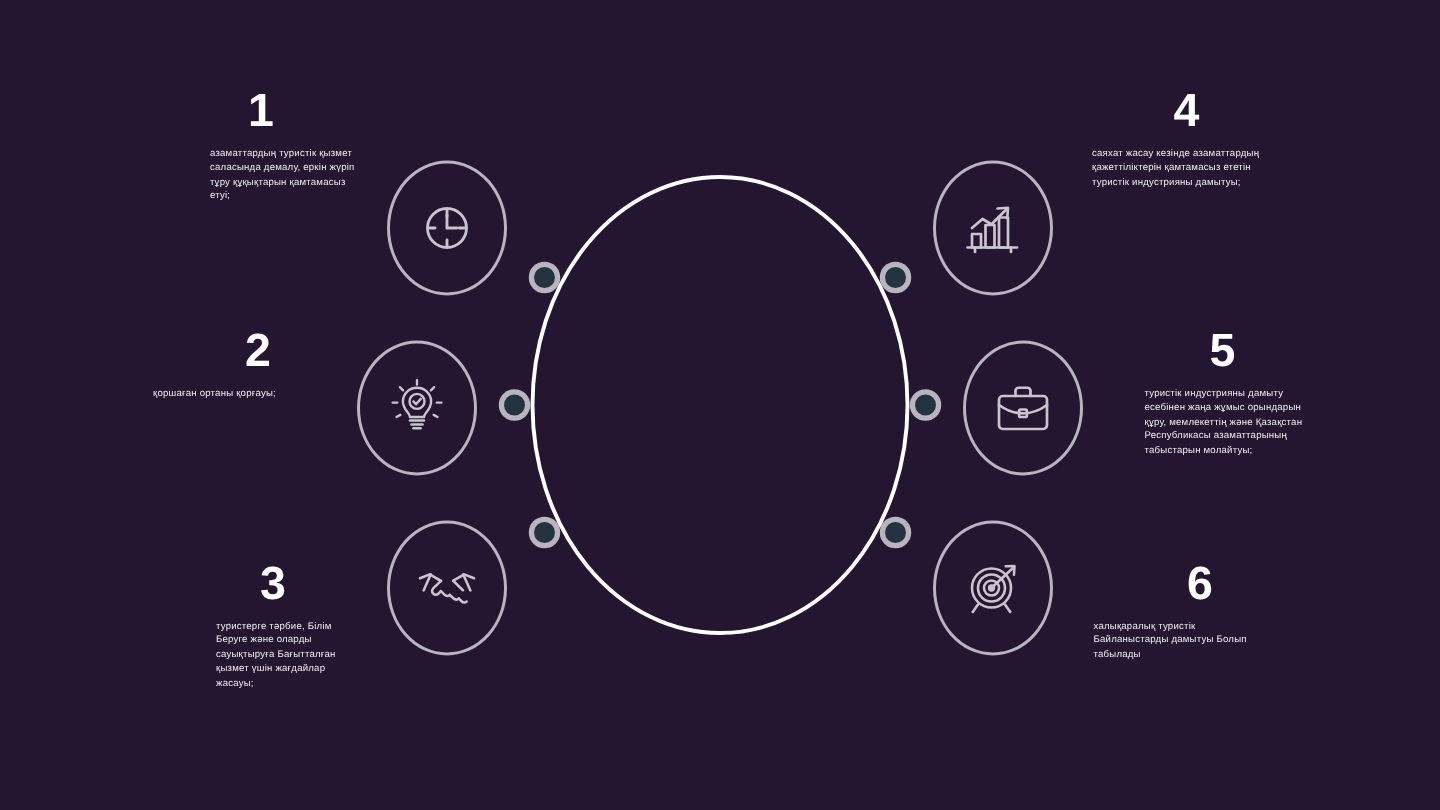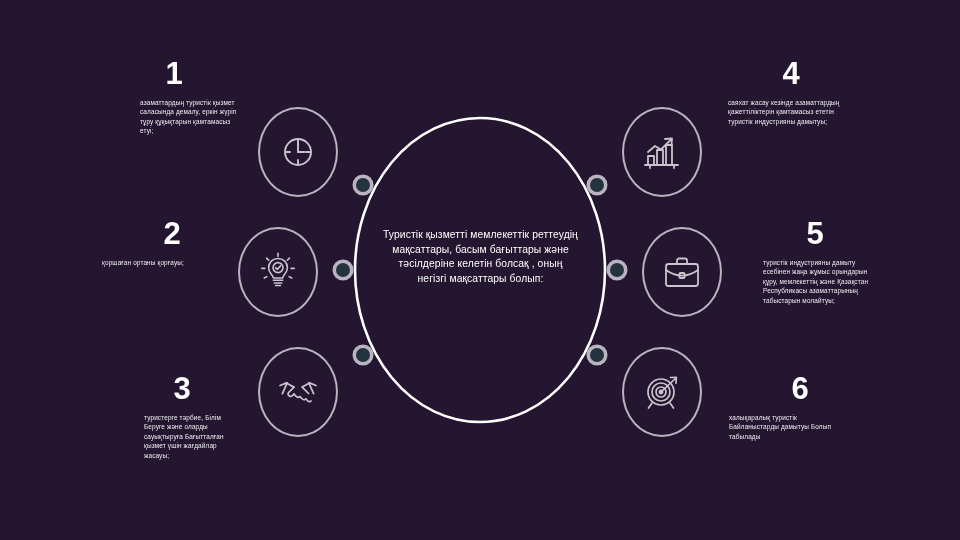--- a/index.html
+++ b/index.html
@@ -137,21 +137,20 @@
     <g>
       <circle cx="617" cy="270" r="10.5" fill="#b9b4bf"></circle>
       <circle cx="617" cy="270" r="7" fill="#243340"></circle>
     </g>
     <g>
       <circle cx="597" cy="355" r="10.5" fill="#b9b4bf"></circle>
       <circle cx="597" cy="355" r="7" fill="#243340"></circle>
     </g>
   </svg>
 
-  <div id="center-text">Туристік қызметті мемлекеттік реттеудің мақсаттары, басым бағыттары және тәсілдеріне келетін болсақ , оның негізгі мақсаттары болып:</div>
 
   <div class="icon-bubble bubble-1">
     <span>
       <svg width="40" height="40" viewBox="0 0 40 40" fill="none" stroke="#c9c4ce" stroke-width="1.9" stroke-linecap="round">
         <circle cx="20" cy="20" r="13"></circle>
         <line x1="20" y1="8.5" x2="20" y2="12"></line>
         <line x1="20" y1="28" x2="20" y2="31.5"></line>
         <line x1="8.5" y1="20" x2="12" y2="20"></line>
         <line x1="28" y1="20" x2="31.5" y2="20"></line>
         <line x1="20" y1="11.5" x2="20" y2="20"></line>

